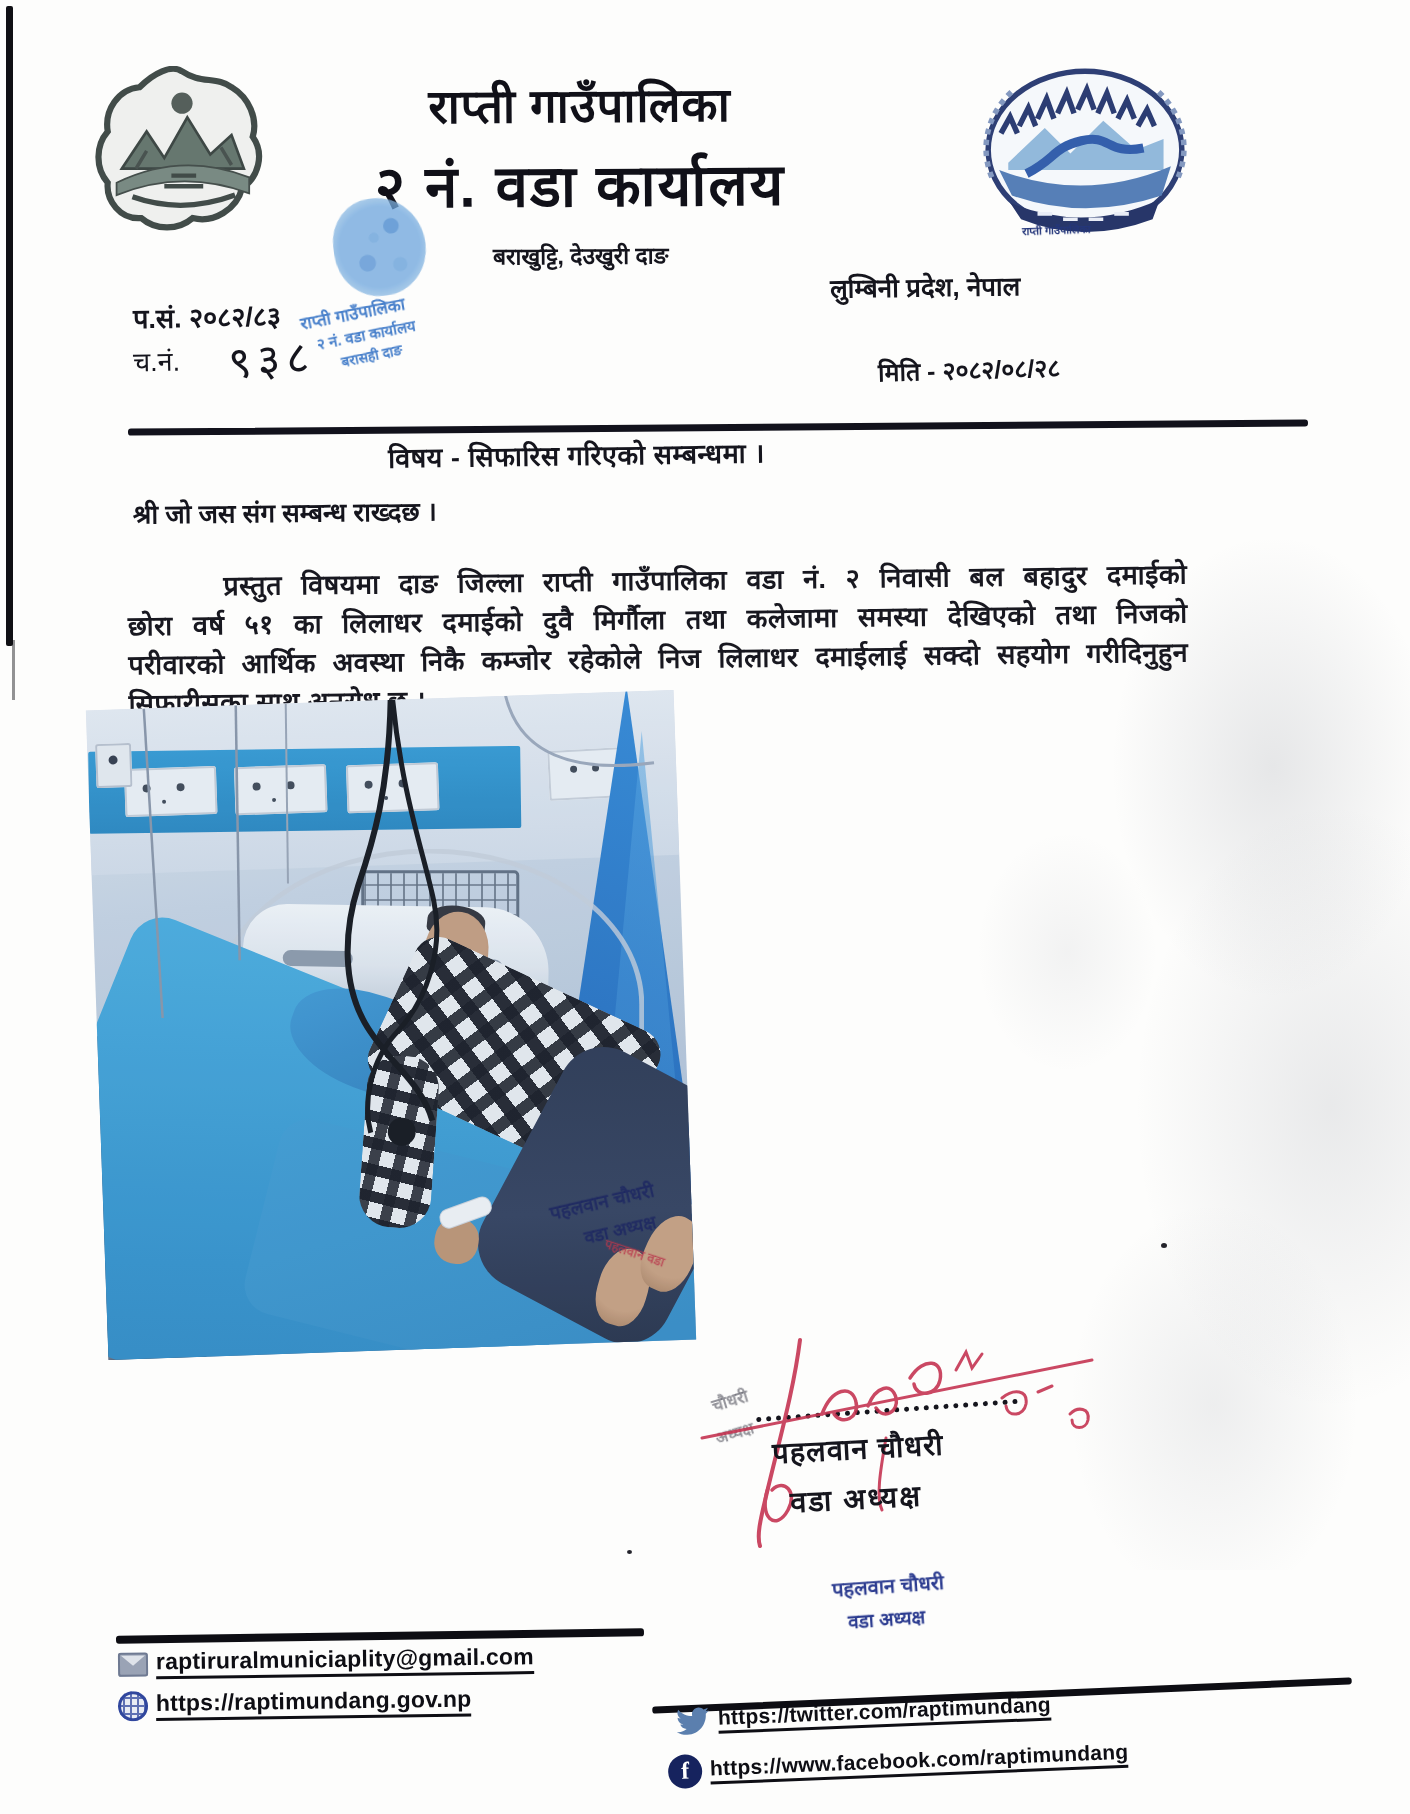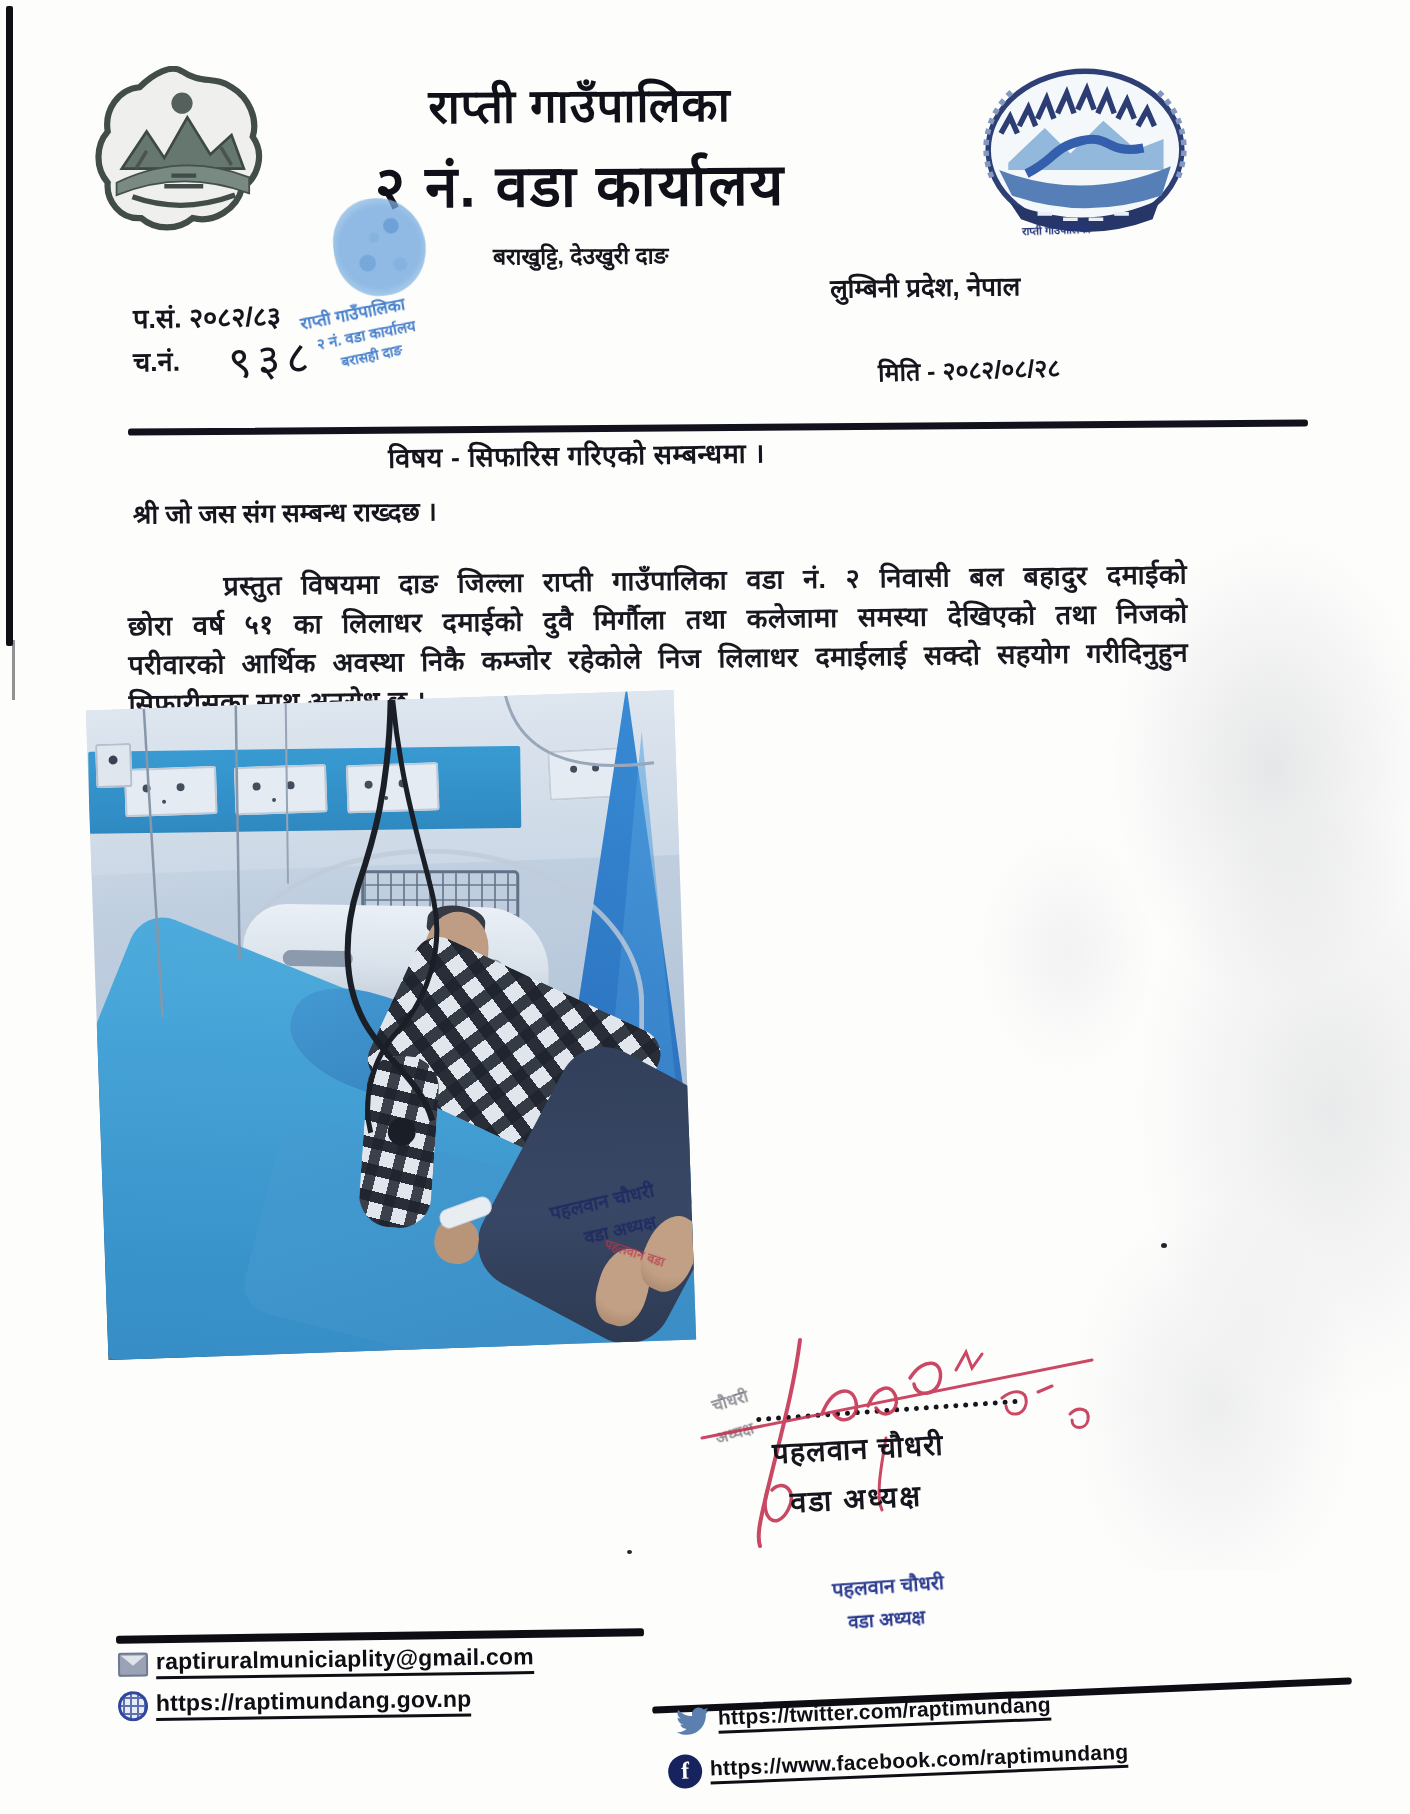--- a/index.html
+++ b/index.html
@@ -22,21 +22,21 @@
       radial-gradient(120px 160px at 30% 40%, rgba(110,115,128,.08), transparent 75%);
   }
   .speck{background:#23232b;border-radius:50%;}
   
   .title-block{left:280px;top:72px;width:600px;text-align:center;transform:rotate(-.4deg);}
   .title-1{font-size:47px;font-weight:bold;letter-spacing:1px;color:#101018;}
   .title-2{font-size:58px;font-weight:bold;margin-top:8px;letter-spacing:2px;color:#101018;}
   .title-addr{font-size:23px;font-weight:bold;margin-top:16px;color:#15151d;}
   .province{left:830px;top:268px;width:260px;font-size:26px;font-weight:bold;transform:rotate(-.8deg);}
   .ref-line{left:133px;top:298px;font-size:27px;font-weight:bold;transform:rotate(-1deg);}
-  .disp-line{left:133px;top:342px;font-size:27px;font-weight:bold;transform:rotate(-1deg);}
+  .disp-line{left:133px;top:342px;font-size:27px;font-weight:normal;transform:rotate(-1deg);}
   .disp-num{left:228px;top:328px;font-size:44px;font-weight:500;letter-spacing:6px;transform:rotate(-5deg);font-family:"DejaVu Serif",serif;}
   .date-line{left:878px;top:352px;font-size:25px;font-weight:bold;transform:rotate(-1.5deg);}
   .rule{left:128px;top:424px;width:1180px;height:7px;background:#12121c;transform:rotate(-.45deg);border-radius:3px;}
   .subject{left:388px;top:436px;font-size:27px;font-weight:bold;transform:rotate(-.8deg);letter-spacing:.5px;}
   .salutation{left:133px;top:494px;font-size:26px;font-weight:bold;transform:rotate(-.6deg);}
   
   .body-text{left:128px;top:562px;width:1060px;transform:rotate(-.7deg);}
   .body-line{font-size:27px;font-weight:600;line-height:39px;letter-spacing:.5px;text-align:justify;text-align-last:justify;color:#181820;}
   .body-line.first{text-indent:96px;}
   .body-line.last{text-align-last:left;}

